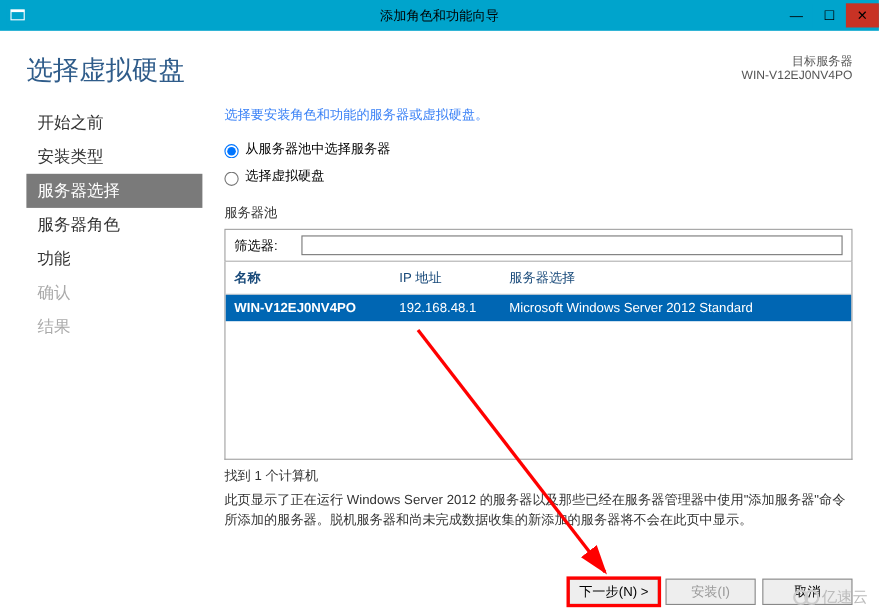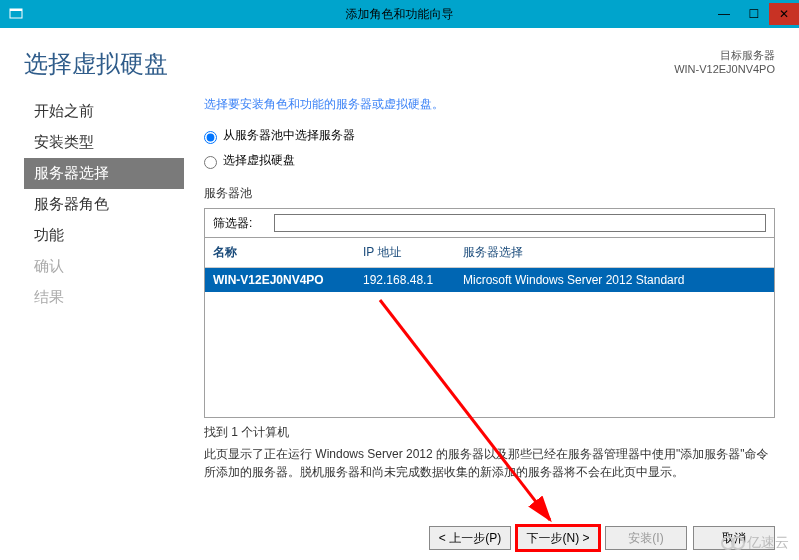--- a/index.html
+++ b/index.html
@@ -106,21 +106,20 @@
         <div class="col-ip">192.168.48.1</div>
         <div class="col-os">Microsoft Windows Server 2012 Standard</div>
       </div>
     </div>
     <div class="found">找到 1 个计算机</div>
     <div class="desc">此页显示了正在运行 Windows Server 2012 的服务器以及那些已经在服务器管理器中使用"添加服务器"命令所添加的服务器。脱机服务器和尚未完成数据收集的新添加的服务器将不会在此页中显示。</div>
   </div>
 </div>
 
 <div class="footer">
-  <button class="btn">&lt; 上一步(P)</button>
   <button class="btn highlight">下一步(N) &gt;</button>
   <button class="btn" disabled="">安装(I)</button>
   <button class="btn">取消</button>
 </div>
 
 <svg class="arrow-svg" width="799" height="560">
   <defs>
       <marker id="ah" markerWidth="10" markerHeight="10" refX="8" refY="3" orient="auto">
         <path d="M0,0 L0,6 L9,3 z" fill="red"></path>
       </marker>

